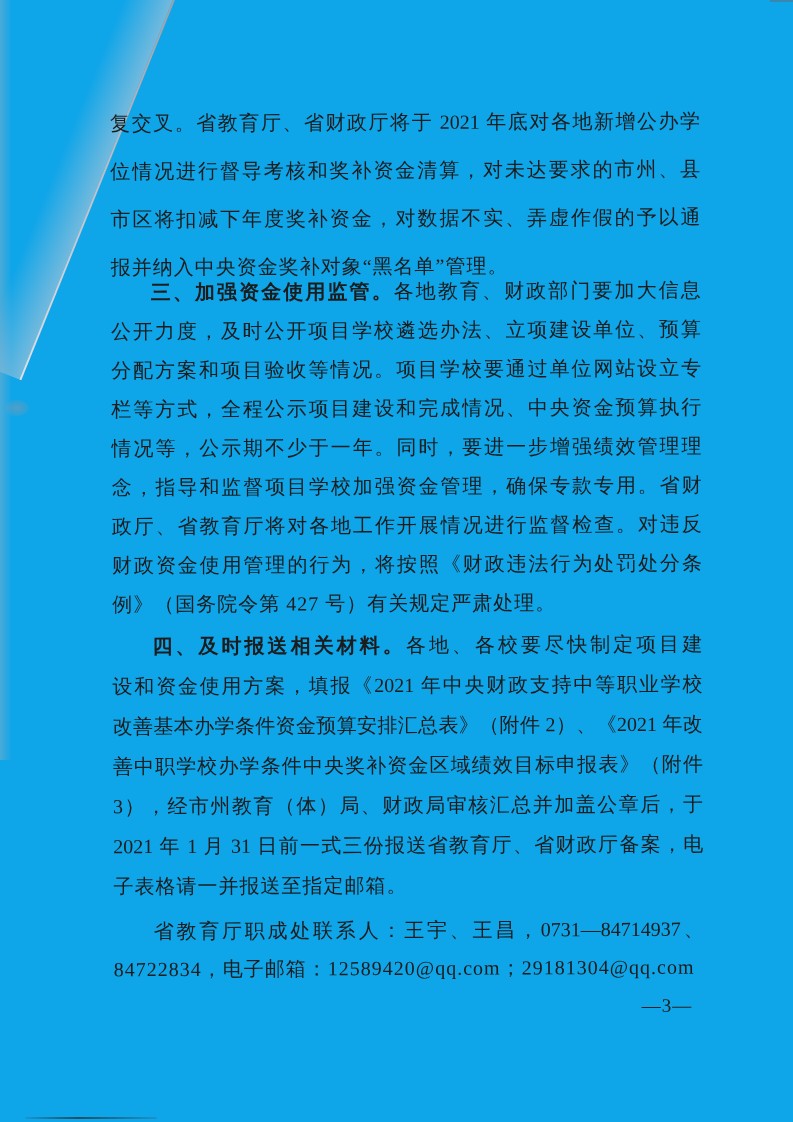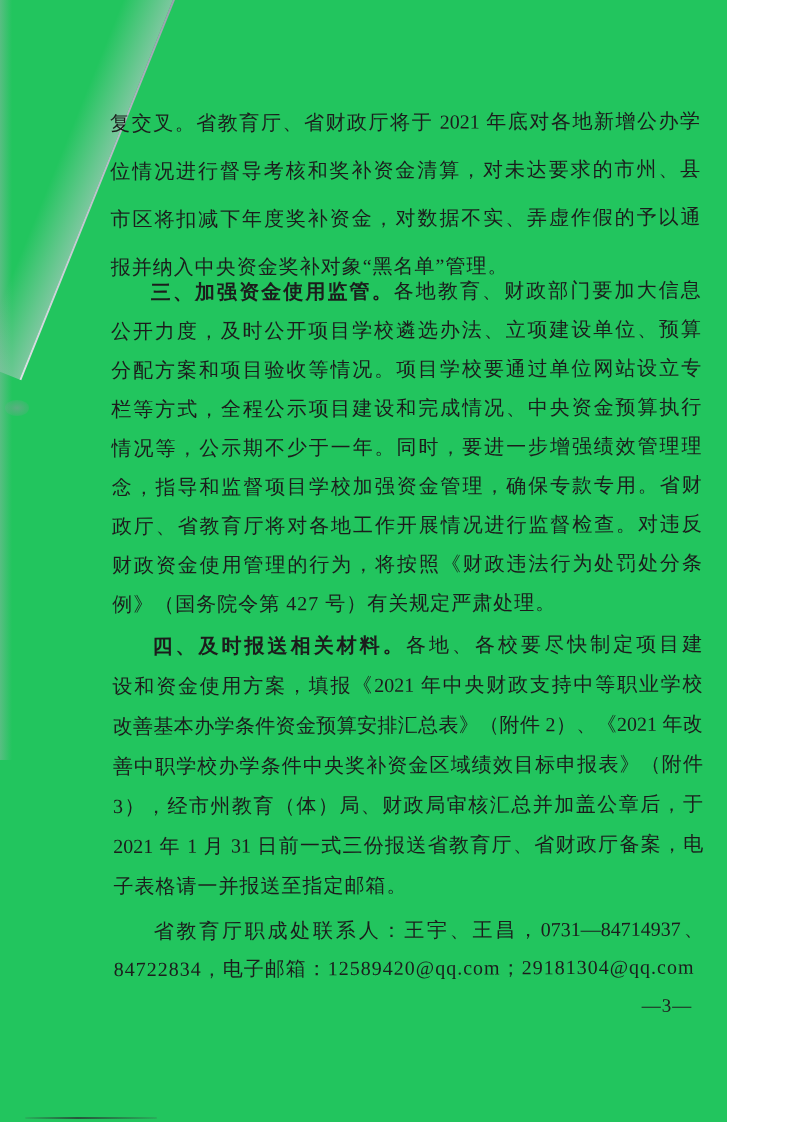--- a/index.html
+++ b/index.html
@@ -1,18 +1,18 @@
 <!DOCTYPE html>
 <html><head>
 <meta charset="utf-8">
 <style>
   html,body { margin:0; padding:0; background:#ffffff; }
   .page {
-    position:relative; width:727px; height:1122px;
-    background:#22c55e; overflow:hidden;
+    position:relative; width:793px; height:1122px;
+    background:#0ea5e9; overflow:hidden;
     font-family:"Liberation Serif","DejaVu Serif",serif;
     color:#1c1c1c;
   }
   .text-block { position:absolute; left:0; top:0; width:100%; height:100%;
     transform:rotate(-0.25deg); transform-origin:50% 50%; }
   .para { position:absolute; left:112px; width:590px; font-size:20px; }
   #para-1 { top:98px;  line-height:48px; }
   #para-2 { top:272px; line-height:39px; }
   #para-3 { top:625px; line-height:40px; }
   #para-4 { top:911px; line-height:38px; }

